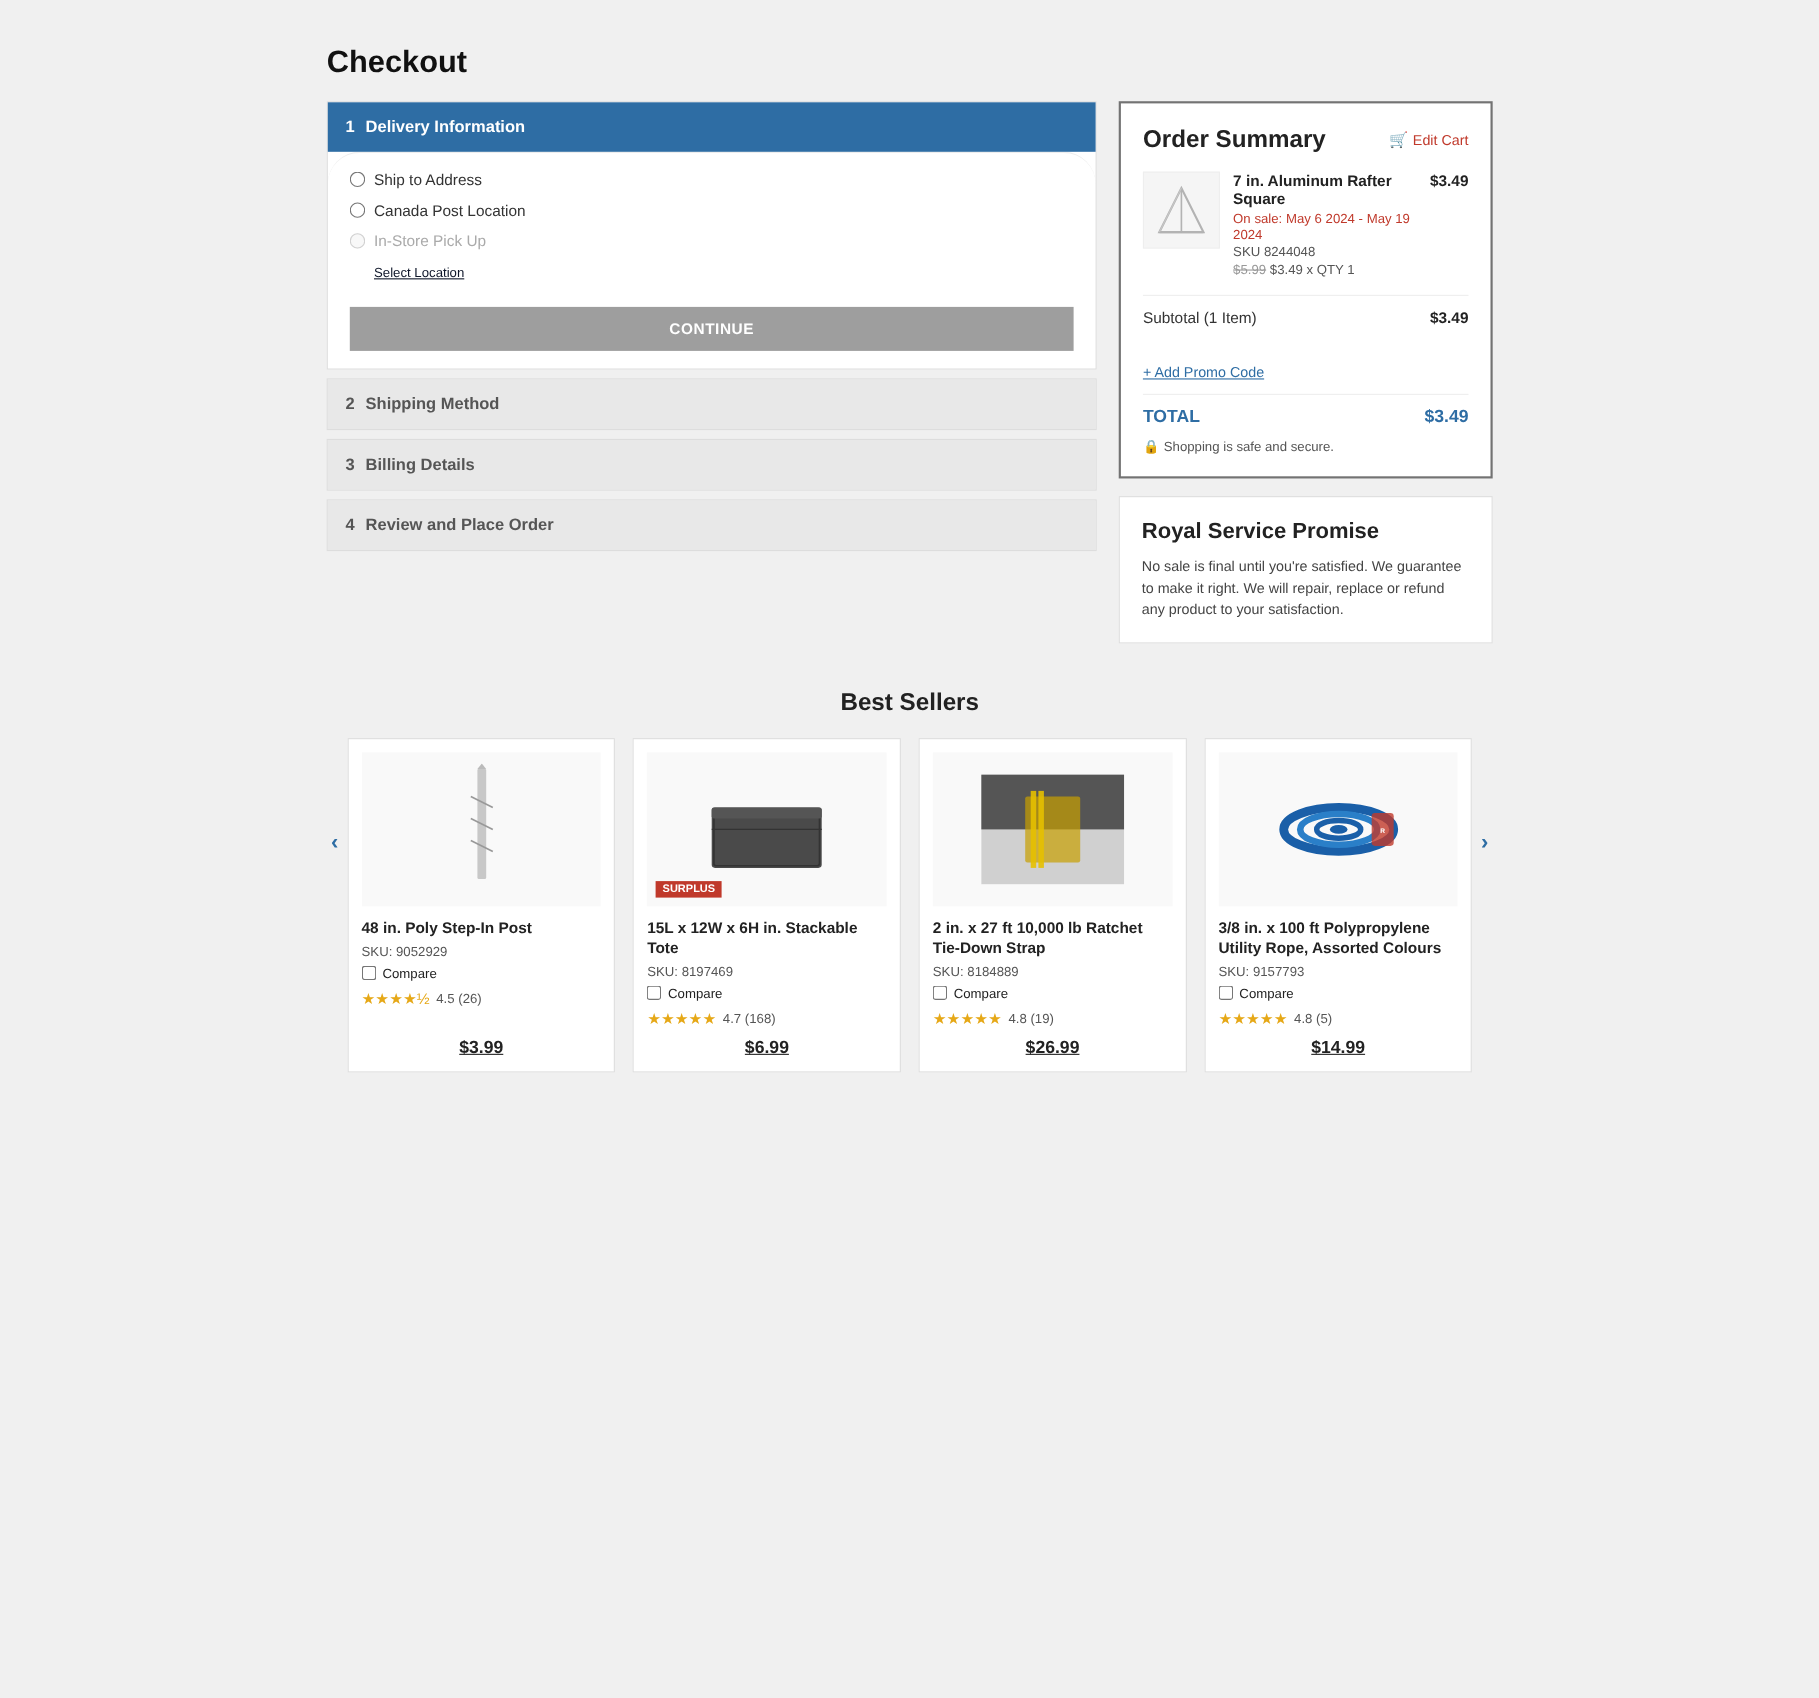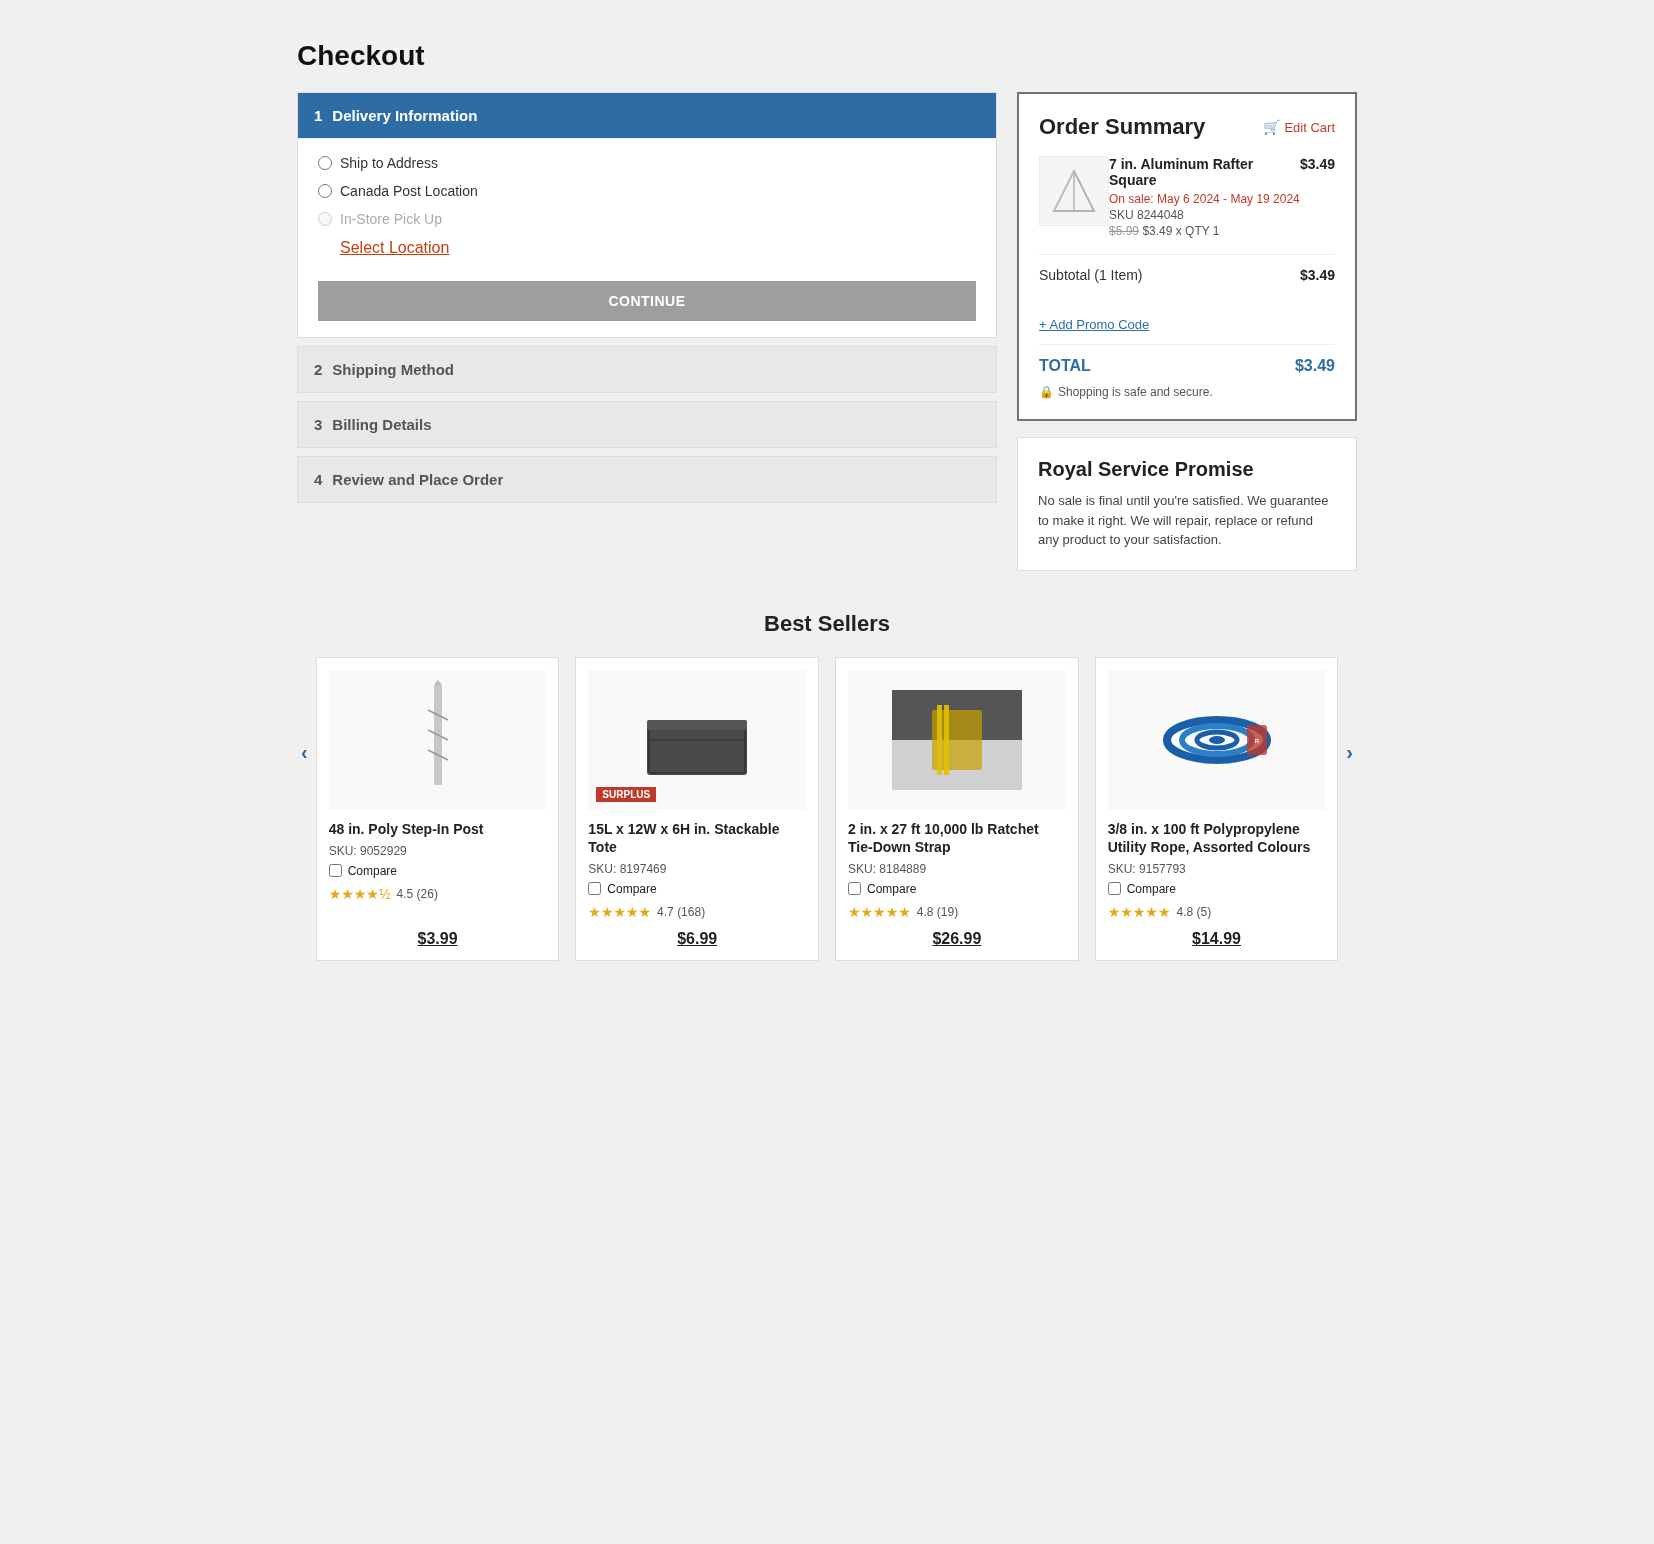--- a/index.html
+++ b/index.html
@@ -11,36 +11,36 @@
     .left-col { flex: 1; display: flex; flex-direction: column; gap: 8px; }
     .right-col { width: 340px; display: flex; flex-direction: column; gap: 16px; }
 
     
     .step { background: #fff; border: 1px solid #ddd; }
     .step-header { display: flex; align-items: center; gap: 10px; padding: 14px 16px; }
     .step-header.active { background: #2e6da4; color: #fff; }
     .step-header.inactive { background: #e8e8e8; color: #555; }
     .step-number { font-weight: 700; font-size: 15px; }
     .step-title { font-weight: 700; font-size: 15px; }
-    .step-body { padding: 16px 20px; border-top: 1px solid #eee; }
+    .step-body { padding: 16px 20px; border-top: 1px solid #eee; border-radius: 29px; }
 
     .radio-option { display: flex; align-items: center; gap: 8px; margin-bottom: 12px; cursor: pointer; }
     .radio-option input[type="radio"] { accent-color: #2e6da4; width: 14px; height: 14px; }
     .radio-label { font-size: 14px; color: #333; }
     .radio-label.disabled { color: #aaa; }
-    .select-location-link { color: #c2410c; text-decoration: underline; cursor: pointer; font-size: 16px; margin-left: 22px; margin-bottom: 16px; display: inline-block; }
+    .select-location-link { color: #0f172a; text-decoration: underline; cursor: pointer; font-size: 12px; margin-left: 22px; margin-bottom: 16px; display: inline-block; }
     .continue-btn { width: 100%; padding: 12px; background: #9e9e9e; color: #fff; font-size: 14px; font-weight: 700; border: none; cursor: pointer; letter-spacing: 0.5px; margin-top: 8px; }
 
     
     .order-summary { background: #fff; border: 2px solid #737373; padding: 20px; }
     .order-summary-header { display: flex; justify-content: space-between; align-items: center; margin-bottom: 16px; }
     .order-summary-header h2 { font-size: 22px; font-weight: 700; }
     .edit-cart-link { color: #c0392b; text-decoration: none; font-size: 13px; display: flex; align-items: center; gap: 4px; }
     .cart-icon { font-size: 14px; }
-    .product-row { display: flex; margin-bottom: 16px; }
+    .product-row { display: flex; gap: 12px; margin-bottom: 16px; }
     .product-img { width: 70px; height: 70px; background: #f5f5f5; border: 1px solid #eee; display: flex; align-items: center; justify-content: center; overflow: hidden; flex-shrink: 0; }
     .product-img svg { width: 50px; height: 50px; opacity: 0.6; }
     .product-details { flex: 1; }
     .product-name { font-weight: 700; font-size: 14px; margin-bottom: 4px; }
     .product-sale { color: #c0392b; font-size: 12px; margin-bottom: 2px; }
     .product-sku { font-size: 12px; color: #555; margin-bottom: 2px; }
     .product-price-detail { font-size: 12px; color: #555; }
     .product-price-detail s { color: #999; }
     .product-line-price { font-weight: 700; font-size: 14px; white-space: nowrap; }
     .divider { border: none; border-top: 1px solid #eee; margin: 12px 0; }

